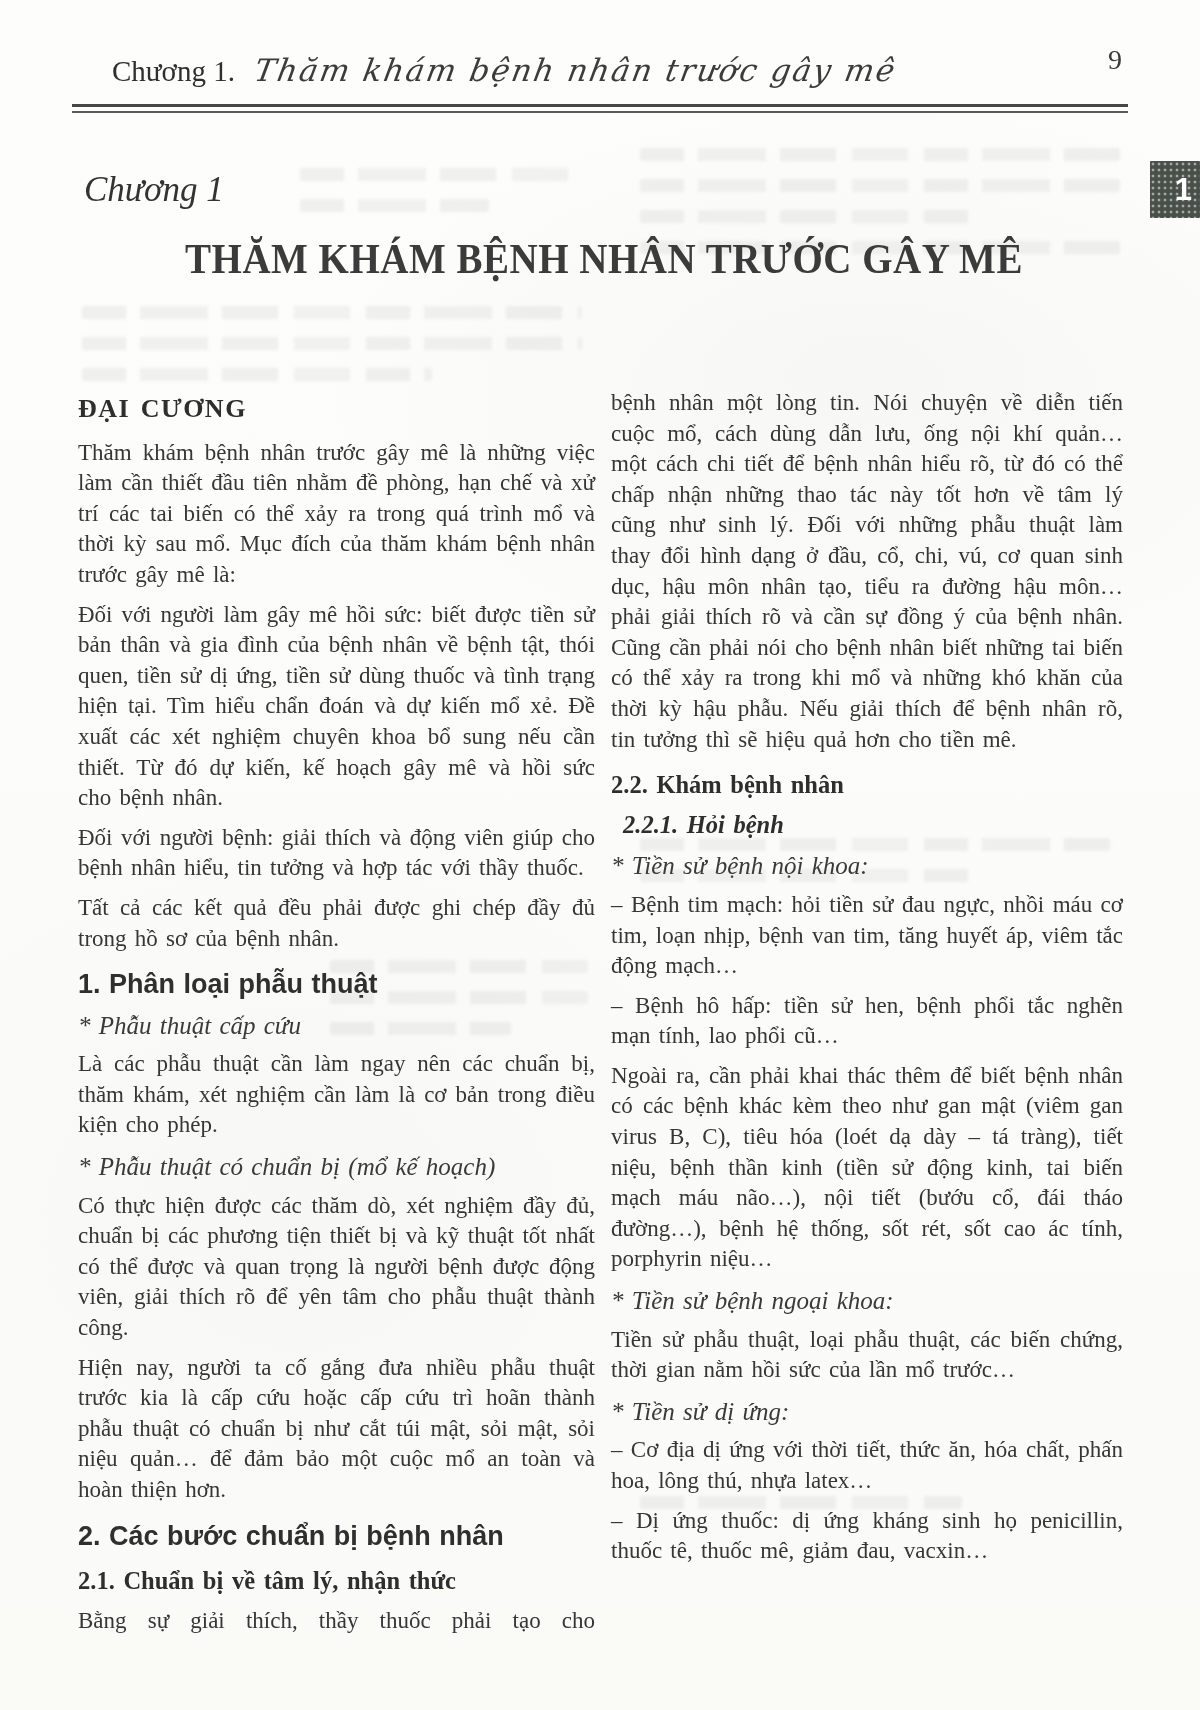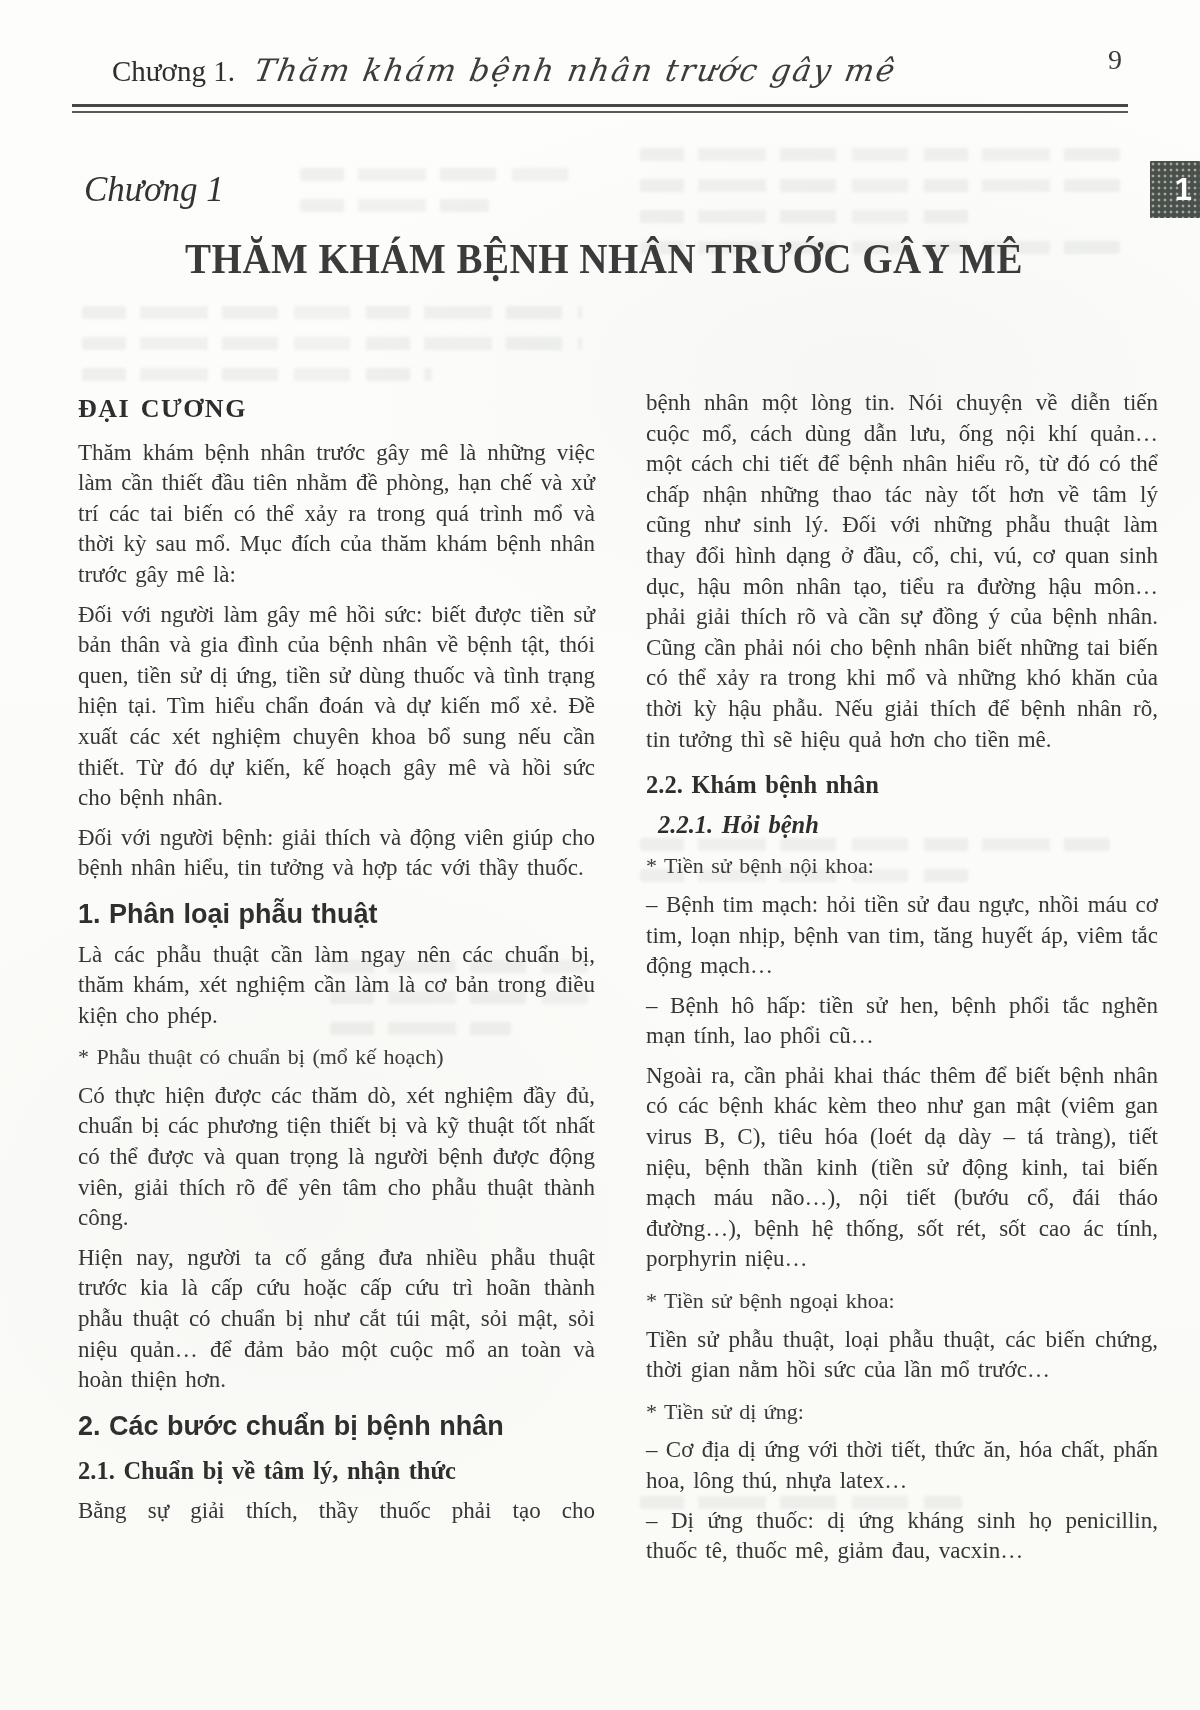--- a/index.html
+++ b/index.html
@@ -36,30 +36,30 @@
   
   .kicker{position:absolute;left:84px;top:170px;font-size:35px;font-style:italic;color:#333;}
   .chapter-title{position:absolute;left:78px;width:1052px;top:236px;text-align:center;
     font-size:39px;font-weight:bold;letter-spacing:0.5px;color:#3b3b3b;
     transform:scaleY(1.06);}
 
   
   .col{position:absolute;top:388px;height:1296px;text-align:justify;
     font-size:23px;line-height:30.6px;color:#363636;word-spacing:2.5px;}
   .col-left{left:78px;width:517px;}
-  .col-right{left:646px;width:512px;}
+  .col-right{left:611px;width:512px;}
 
   .para{margin:0 0 9px 0;}
   .stretch{text-align-last:justify;}
   .h-caps{font-weight:bold;font-size:26px;letter-spacing:1.5px;margin:6px 0 13px;color:#2e2e2e;}
   .h-sans{font-family:"Liberation Sans", sans-serif;font-weight:bold;font-size:27px;
     margin:15px 0 10px;color:#2f2f2f;word-spacing:1px;}
   .h-serif{font-weight:bold;font-size:24.5px;margin:15px 0 9px;color:#2e2e2e;}
   .h-serif-it{font-weight:bold;font-style:italic;font-size:24.5px;margin:9px 12px 11px;color:#2e2e2e;}
-  .it-label{font-size:22px;margin:11px 0 8px;word-spacing:2px;color:#3a3a3a;}
+  .it-label{font-style:italic;font-size:25px;margin:11px 0 8px;word-spacing:2px;color:#3a3a3a;}
 
   
   .ghost{position:absolute;filter:blur(1.6px);opacity:0.5;pointer-events:none;}
   .ghost .gl{height:13px;margin-bottom:18px;border-radius:3px;
     background:repeating-linear-gradient(90deg,
       rgba(118,124,118,0.20) 0 44px, rgba(0,0,0,0) 44px 58px,
       rgba(118,124,118,0.18) 58px 126px, rgba(0,0,0,0) 126px 140px,
       rgba(118,124,118,0.20) 140px 196px, rgba(0,0,0,0) 196px 212px,
       rgba(118,124,118,0.17) 212px 268px, rgba(0,0,0,0) 268px 284px);}
   .ghost .gl.short{width:70%;}
@@ -109,21 +109,23 @@
   </div>
 
   <div class="kicker">Chương 1</div>
   <div class="chapter-title">THĂM KHÁM BỆNH NHÂN TRƯỚC GÂY MÊ</div>
 
   <div class="col col-left" id="col-left">
       <div class="h-caps">ĐẠI CƯƠNG</div>
       <div class="para">Thăm khám bệnh nhân trước gây mê là những việc làm cần thiết đầu tiên nhằm đề phòng, hạn chế và xử trí các tai biến có thể xảy ra trong quá trình mổ và thời kỳ sau mổ. Mục đích của thăm khám bệnh nhân trước gây mê là:</div>
       <div class="para">Đối với người làm gây mê hồi sức: biết được tiền sử bản thân và gia đình của bệnh nhân về bệnh tật, thói quen, tiền sử dị ứng, tiền sử dùng thuốc và tình trạng hiện tại. Tìm hiểu chẩn đoán và dự kiến mổ xẻ. Đề xuất các xét nghiệm chuyên khoa bổ sung nếu cần thiết. Từ đó dự kiến, kế hoạch gây mê và hồi sức cho bệnh nhân.</div>
       <div class="para">Đối với người bệnh: giải thích và động viên giúp cho bệnh nhân hiểu, tin tưởng và hợp tác với thầy thuốc.</div>
+      <div class="para">Tất cả các kết quả đều phải được ghi chép đầy đủ trong hồ sơ của bệnh nhân.</div>
       <div class="h-sans">1. Phân loại phẫu thuật</div>
+      <div class="it-label">* Phẫu thuật cấp cứu</div>
       <div class="para">Là các phẫu thuật cần làm ngay nên các chuẩn bị, thăm khám, xét nghiệm cần làm là cơ bản trong điều kiện cho phép.</div>
       <div class="it-label">* Phẫu thuật có chuẩn bị (mổ kế hoạch)</div>
       <div class="para">Có thực hiện được các thăm dò, xét nghiệm đầy đủ, chuẩn bị các phương tiện thiết bị và kỹ thuật tốt nhất có thể được và quan trọng là người bệnh được động viên, giải thích rõ để yên tâm cho phẫu thuật thành công.</div>
       <div class="para">Hiện nay, người ta cố gắng đưa nhiều phẫu thuật trước kia là cấp cứu hoặc cấp cứu trì hoãn thành phẫu thuật có chuẩn bị như cắt túi mật, sỏi mật, sỏi niệu quản… để đảm bảo một cuộc mổ an toàn và hoàn thiện hơn.</div>
       <div class="h-sans">2. Các bước chuẩn bị bệnh nhân</div>
       <div class="h-serif">2.1. Chuẩn bị về tâm lý, nhận thức</div>
       <div class="para stretch">Bằng sự giải thích, thầy thuốc phải tạo cho</div>
     </div>
   <div class="col col-right" id="col-right">
       <div class="para">bệnh nhân một lòng tin. Nói chuyện về diễn tiến cuộc mổ, cách dùng dẫn lưu, ống nội khí quản… một cách chi tiết để bệnh nhân hiểu rõ, từ đó có thể chấp nhận những thao tác này tốt hơn về tâm lý cũng như sinh lý. Đối với những phẫu thuật làm thay đổi hình dạng ở đầu, cổ, chi, vú, cơ quan sinh dục, hậu môn nhân tạo, tiểu ra đường hậu môn… phải giải thích rõ và cần sự đồng ý của bệnh nhân. Cũng cần phải nói cho bệnh nhân biết những tai biến có thể xảy ra trong khi mổ và những khó khăn của thời kỳ hậu phẫu. Nếu giải thích để bệnh nhân rõ, tin tưởng thì sẽ hiệu quả hơn cho tiền mê.</div>

